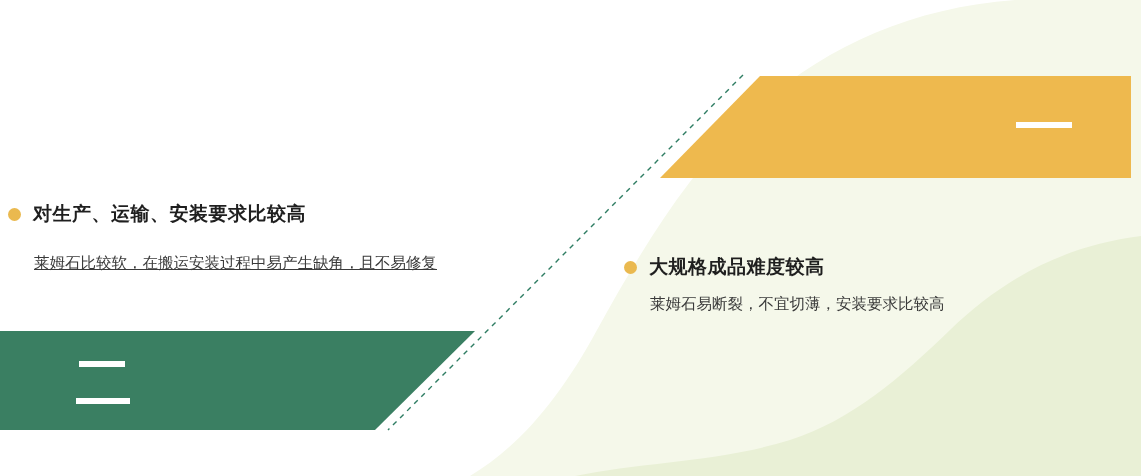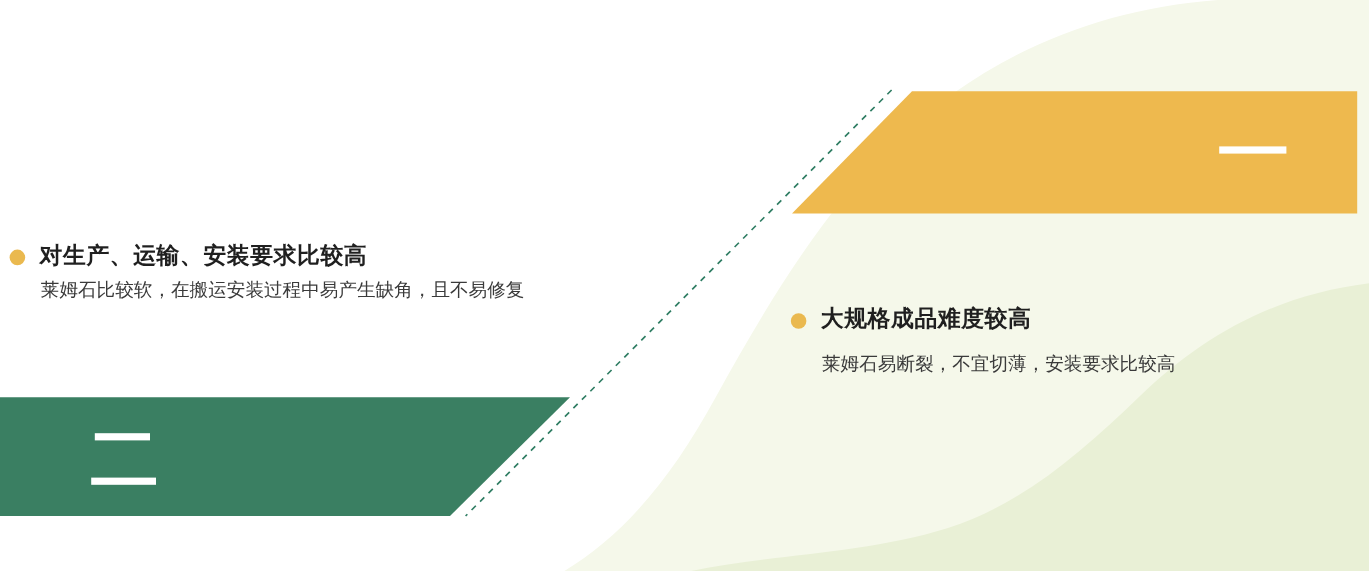--- a/index.html
+++ b/index.html
@@ -59,25 +59,26 @@
     font-size: 15.5px;
     color: #3a3a3a;
     line-height: 1.45;
     white-space: nowrap;
   }
   #block-left {
     left: 8px;
     top: 203px;
   }
   #block-left .tb-body {
-    margin-top: 6px;
+    margin-top: 26px;
     margin-left: 26px;
+    text-decoration: underline;
   }
   #block-right {
-    left: 659px;
+    left: 624px;
     top: 256px;
   }
   #block-right .tb-body {
     margin-top: 14px;
     margin-left: 26px;
   }
 </style>
 </head>
 <body>
 

